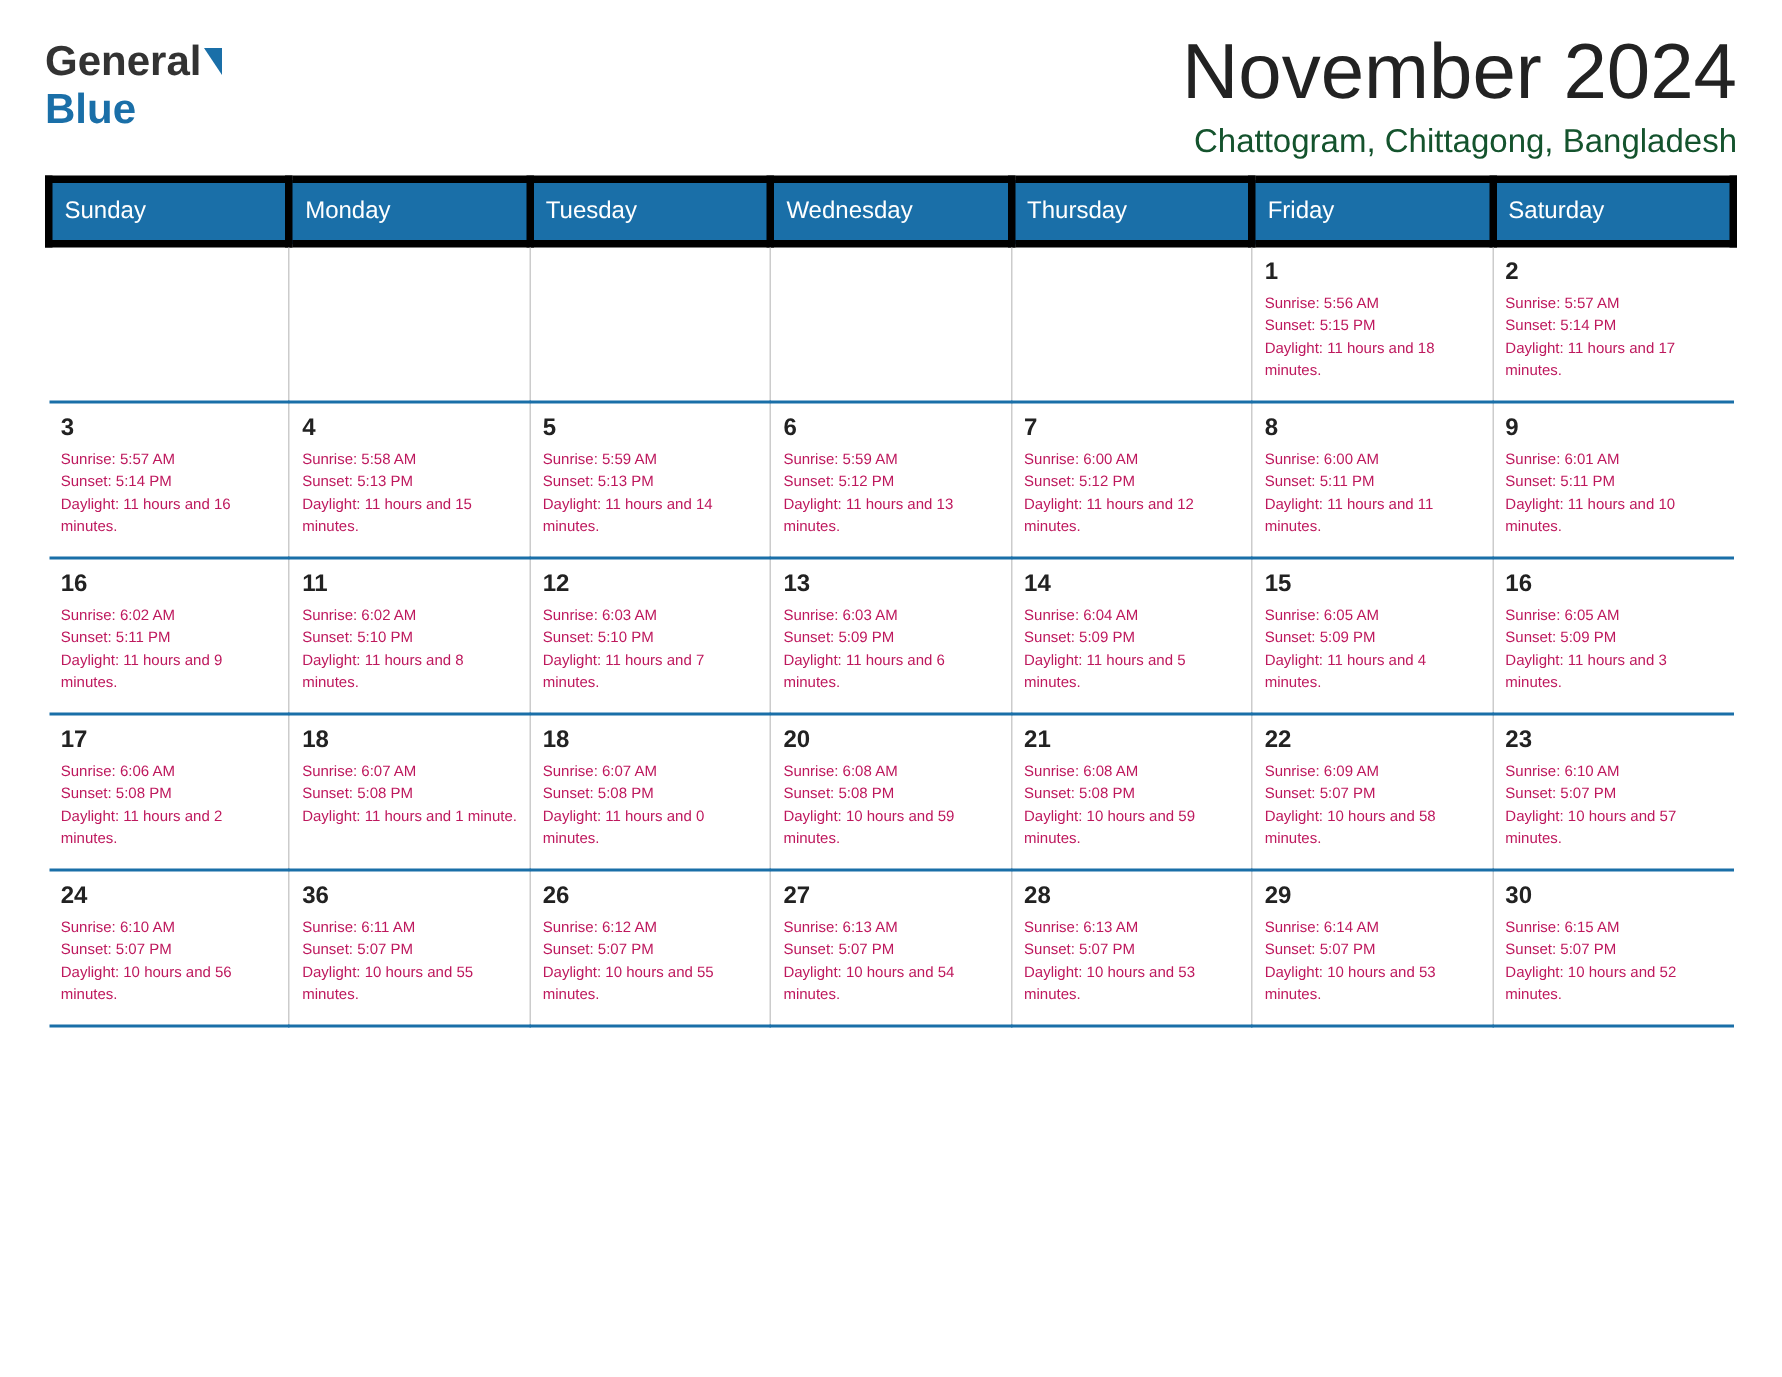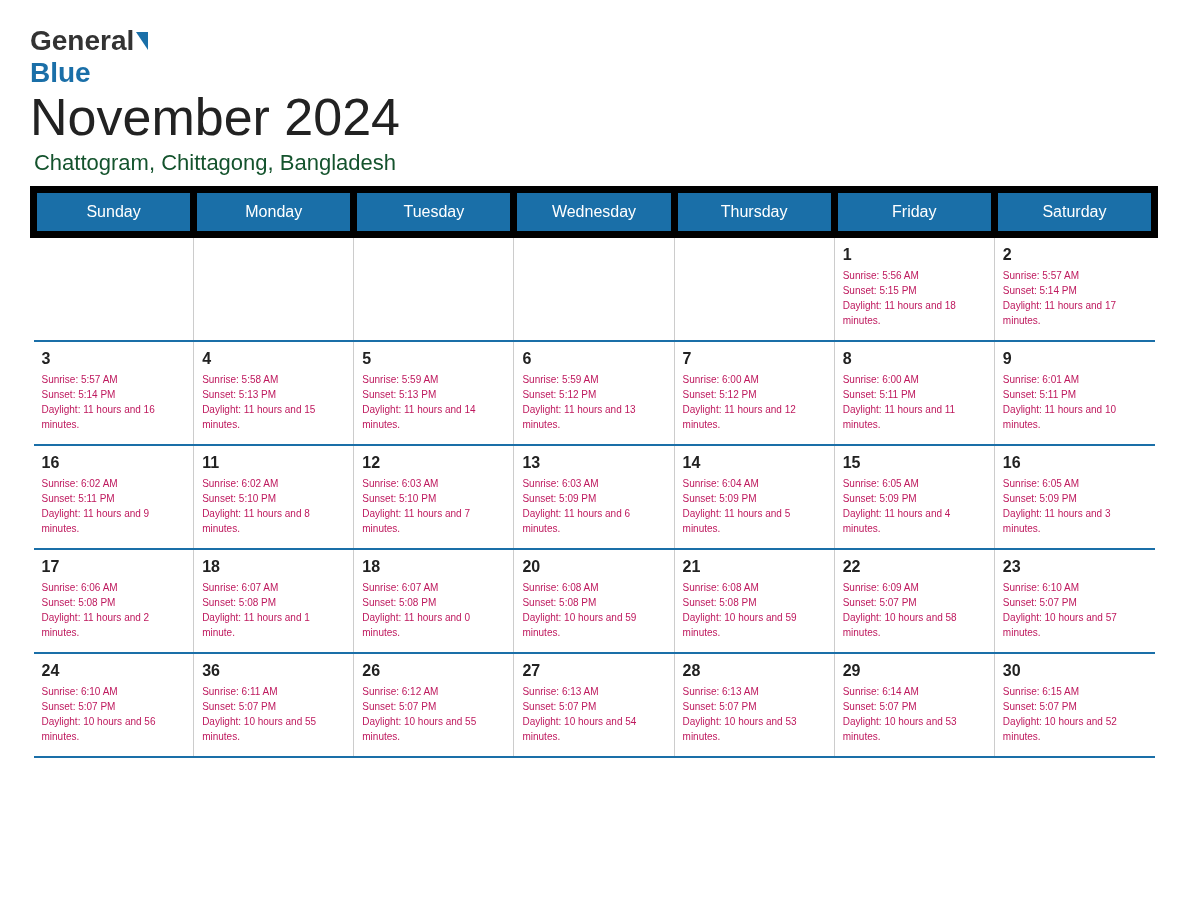--- a/index.html
+++ b/index.html
@@ -9,21 +9,20 @@
       color: #222;
       width: 1188px;
       min-height: 918px;
       padding: 20px 30px;
     }
     .header {
       display: flex;
       align-items: flex-start;
       justify-content: space-between;
       margin-bottom: 10px;
-      flex-direction: column;
     }
     .logo {
       display: flex;
       flex-direction: column;
       align-items: flex-start;
       margin-top: 5px;
     }
     .logo-text {
       display: flex;
       align-items: center;
@@ -42,21 +41,21 @@
       margin-left: 2px;
       margin-right: 2px;
     }
     .logo-blue {
       color: #1a6fa8;
       font-size: 28px;
       font-weight: bold;
       text-align: center;
     }
     .title-area {
-      text-align: center;
+      text-align: right;
     }
     .title-area h1 {
       font-size: 52px;
       font-weight: normal;
       color: #222;
       line-height: 1.1;
     }
     .title-area h2 {
       font-size: 22px;
       font-weight: normal;
@@ -69,22 +68,22 @@
       margin-top: 10px;
     }
     .calendar thead tr {
       background-color: #1a6fa8;
     }
     .calendar thead th {
       color: #fff;
       font-size: 16px;
       font-weight: normal;
       padding: 10px 8px;
-      text-align: center;
-      border: 7px solid #000000;
+      text-align: left;
+      border: 5px solid #000000;
     }
     .calendar tbody tr {
       border-bottom: 2px solid #1a6fa8;
     }
     .calendar tbody td {
       vertical-align: top;
       padding: 8px 8px 12px 8px;
       font-size: 13px;
       color: #333;
       border-right: 1px solid #ccc;

